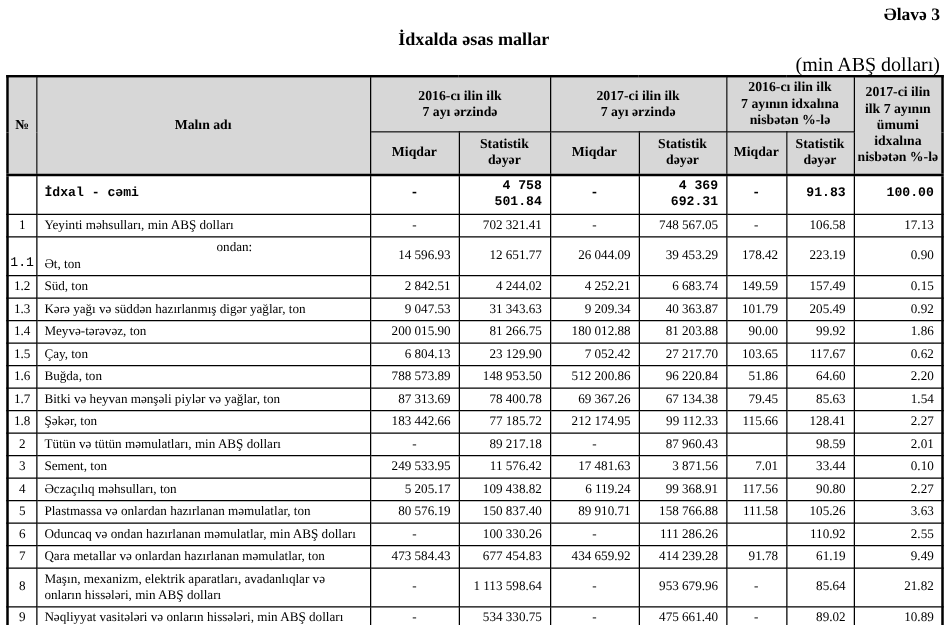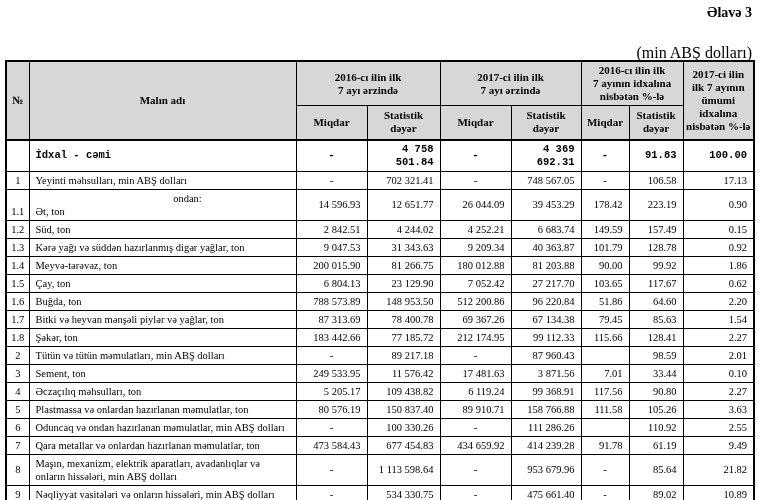--- a/index.html
+++ b/index.html
@@ -66,28 +66,29 @@
     line-height: 13px;
     padding: 2px 4px;
     vertical-align: middle;
   }
   tbody tr { height: 17px; }
   td.c-no { text-align: center; padding: 2px 1px; }
   td.c-name { text-align: left; padding-left: 6px; }
   td.c-val { text-align: right; padding-right: 6px; }
   td.c-val.dash { text-align: center; padding-right: 4px; }
   tr.bold td { font-weight: bold; font-family: Liberation Mono, monospace; }
-  tr.has-prefix td.c-no { vertical-align: bottom; }
+  tr.has-prefix td.c-no { vertical-align: bottom; font-family: Liberation Mono, monospace; }
   .prefix { padding-left: 48px; text-align: center; }
 </style>
 </head>
 <body>
 
 <div class="page">
   <div class="appendix">Əlavə 3</div>
+  <div class="doc-title">İdxalda əsas mallar</div>
   <div class="unit-note">(min ABŞ dolları)</div>
 
   <table class="main">
     <colgroup>
       <col style="width:23px">
       <col style="width:267px">
       <col style="width:71px">
       <col style="width:73px">
       <col style="width:71px">
       <col style="width:70px">
@@ -173,21 +174,21 @@
           <td class="c-val">0.15</td>
         </tr>
         <tr>
           <td class="c-no">1.3</td>
           <td class="c-name">Kərə yağı və süddən hazırlanmış digər yağlar, ton</td>
           <td class="c-val">9 047.53</td>
           <td class="c-val">31 343.63</td>
           <td class="c-val">9 209.34</td>
           <td class="c-val">40 363.87</td>
           <td class="c-val">101.79</td>
-          <td class="c-val">128.78</td>
+          <td class="c-val">205.49</td>
           <td class="c-val">0.92</td>
         </tr>
         <tr>
           <td class="c-no">1.4</td>
           <td class="c-name">Meyvə-tərəvəz, ton</td>
           <td class="c-val">200 015.90</td>
           <td class="c-val">81 266.75</td>
           <td class="c-val">180 012.88</td>
           <td class="c-val">81 203.88</td>
           <td class="c-val">90.00</td>

